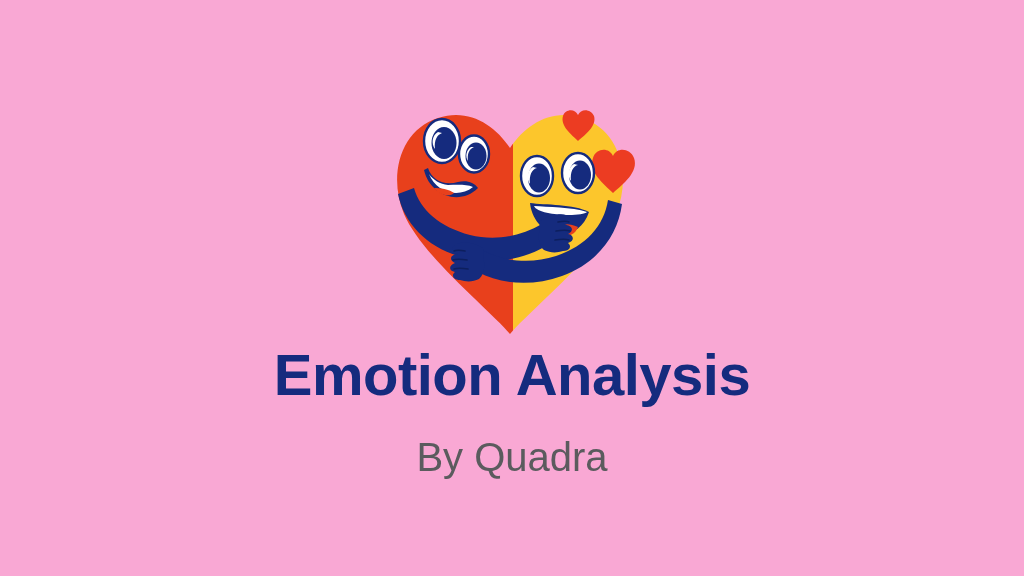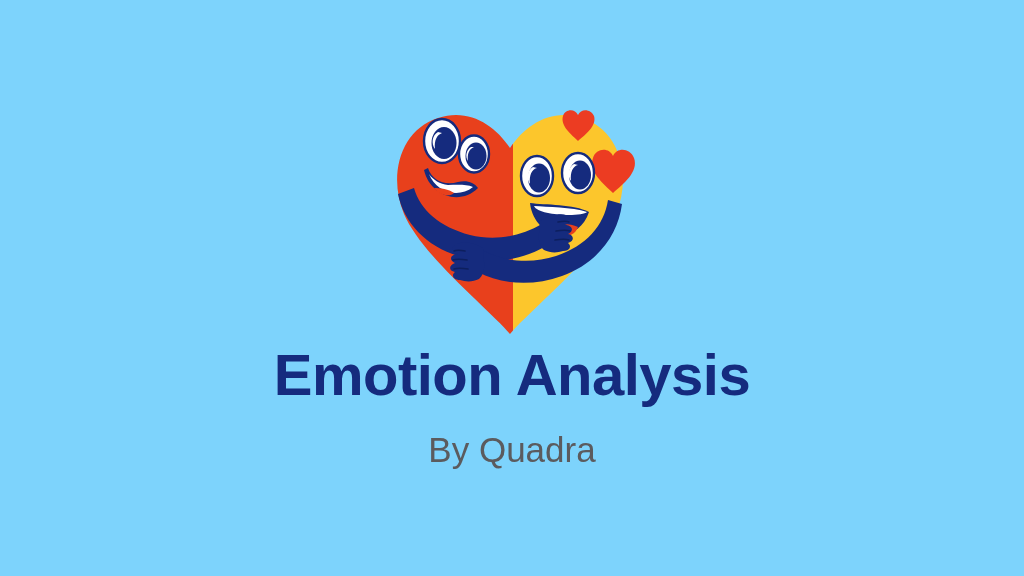--- a/index.html
+++ b/index.html
@@ -9,21 +9,21 @@
   body {
     width: 1024px;
     height: 576px;
     overflow: hidden;
     font-family: "Liberation Sans", sans-serif;
   }
   #slide {
     position: relative;
     width: 1024px;
     height: 576px;
-    background: #7dd3fc;
+    background: #f9a8d4;
     display: flex;
     flex-direction: column;
     align-items: center;
     justify-content: flex-start;
     box-sizing: border-box;
   }
   #logo-wrap {
     position: absolute;
     left: 0;
     right: 0;
@@ -47,25 +47,25 @@
     margin: 0;
     font-family: "Liberation Sans", sans-serif;
     font-weight: 700;
     font-size: 58px;
     line-height: 62px;
     letter-spacing: -0.5px;
     color: #152b7e;
     white-space: nowrap;
   }
   #page-subtitle {
-    margin: 11px;
+    margin: 18px;
     padding-top: 14px;
     font-family: "Liberation Sans", sans-serif;
     font-weight: 400;
-    font-size: 35px;
+    font-size: 40px;
     line-height: 38px;
     color: #5b5b5e;
     white-space: nowrap;
   }
 </style>
 </head>
 <body>
 
 <div id="slide">
 

